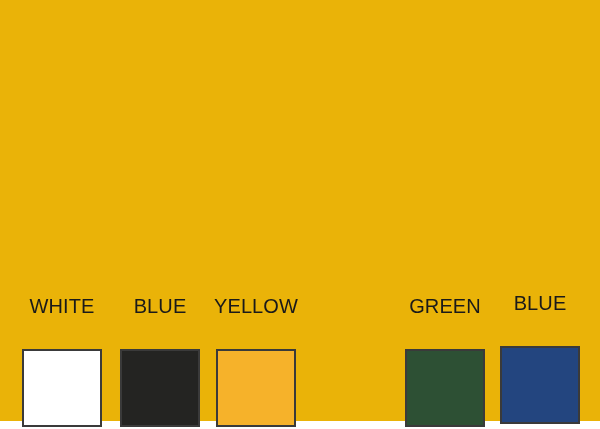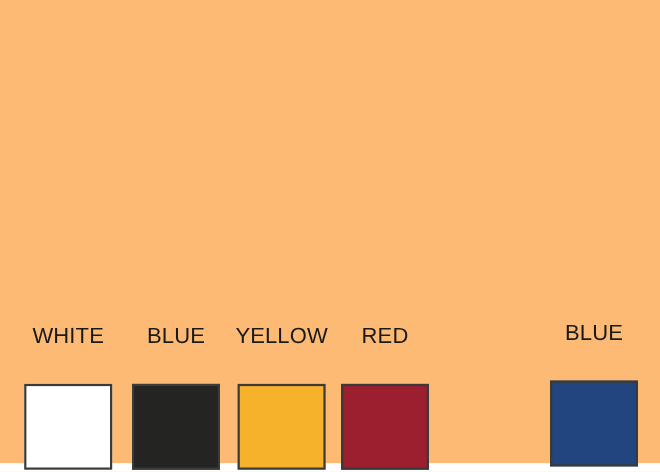--- a/index.html
+++ b/index.html
@@ -13,21 +13,21 @@
     font-family: "Liberation Sans", sans-serif;
     overflow: hidden;
     position: relative;
   }
   #palette-board {
     position: absolute;
     left: 0;
     top: 0;
     width: 600px;
     height: 421px;
-    background: #fdba74;
+    background: #eab308;
   }
   .swatch-row {
     position: absolute;
     left: 0;
     top: 148px;
     width: 600px;
     height: 132px;
     display: flex;
     align-items: flex-start;
     justify-content: flex-start;
@@ -68,22 +68,22 @@
         <div class="swatch-chip" style="background: rgb(255, 255, 255); border-color: rgb(58, 58, 58); width: 76px; height: 74px; margin-top: 29px;"></div>
       </div>
       <div class="swatch-cell" style="position: absolute; left: 120px; top: 148px; width: 80px;">
         <span class="swatch-label" style="color: rgb(26, 26, 26);">BLUE</span>
         <div class="swatch-chip" style="background: rgb(36, 36, 34); border-color: rgb(58, 58, 58); width: 76px; height: 74px; margin-top: 29px;"></div>
       </div>
       <div class="swatch-cell" style="position: absolute; left: 216px; top: 148px; width: 80px;">
         <span class="swatch-label" style="color: rgb(26, 26, 26);">YELLOW</span>
         <div class="swatch-chip" style="background: rgb(246, 178, 42); border-color: rgb(58, 58, 58); width: 76px; height: 74px; margin-top: 29px;"></div>
       </div>
-      <div class="swatch-cell" style="position: absolute; left: 310px; top: 148px; width: 80px;">
-        <span class="swatch-label" style="color: rgb(26, 26, 26);">RED</span>
-        <div class="swatch-chip" style="background: rgb(155, 31, 47); border-color: rgb(58, 58, 58); width: 76px; height: 74px; margin-top: 29px;"></div>
+      <div class="swatch-cell" style="position: absolute; left: 405px; top: 148px; width: 80px;">
+        <span class="swatch-label" style="color: rgb(26, 26, 26);">GREEN</span>
+        <div class="swatch-chip" style="background: rgb(45, 80, 52); border-color: rgb(58, 58, 58); width: 76px; height: 74px; margin-top: 29px;"></div>
       </div>
       <div class="swatch-cell" style="position: absolute; left: 500px; top: 145px; width: 80px;">
         <span class="swatch-label" style="color: rgb(26, 26, 26);">BLUE</span>
         <div class="swatch-chip" style="background: rgb(35, 69, 127); border-color: rgb(58, 58, 58); width: 76px; height: 74px; margin-top: 29px;"></div>
       </div>
     </div>
 </div>
 
 </body></html>

